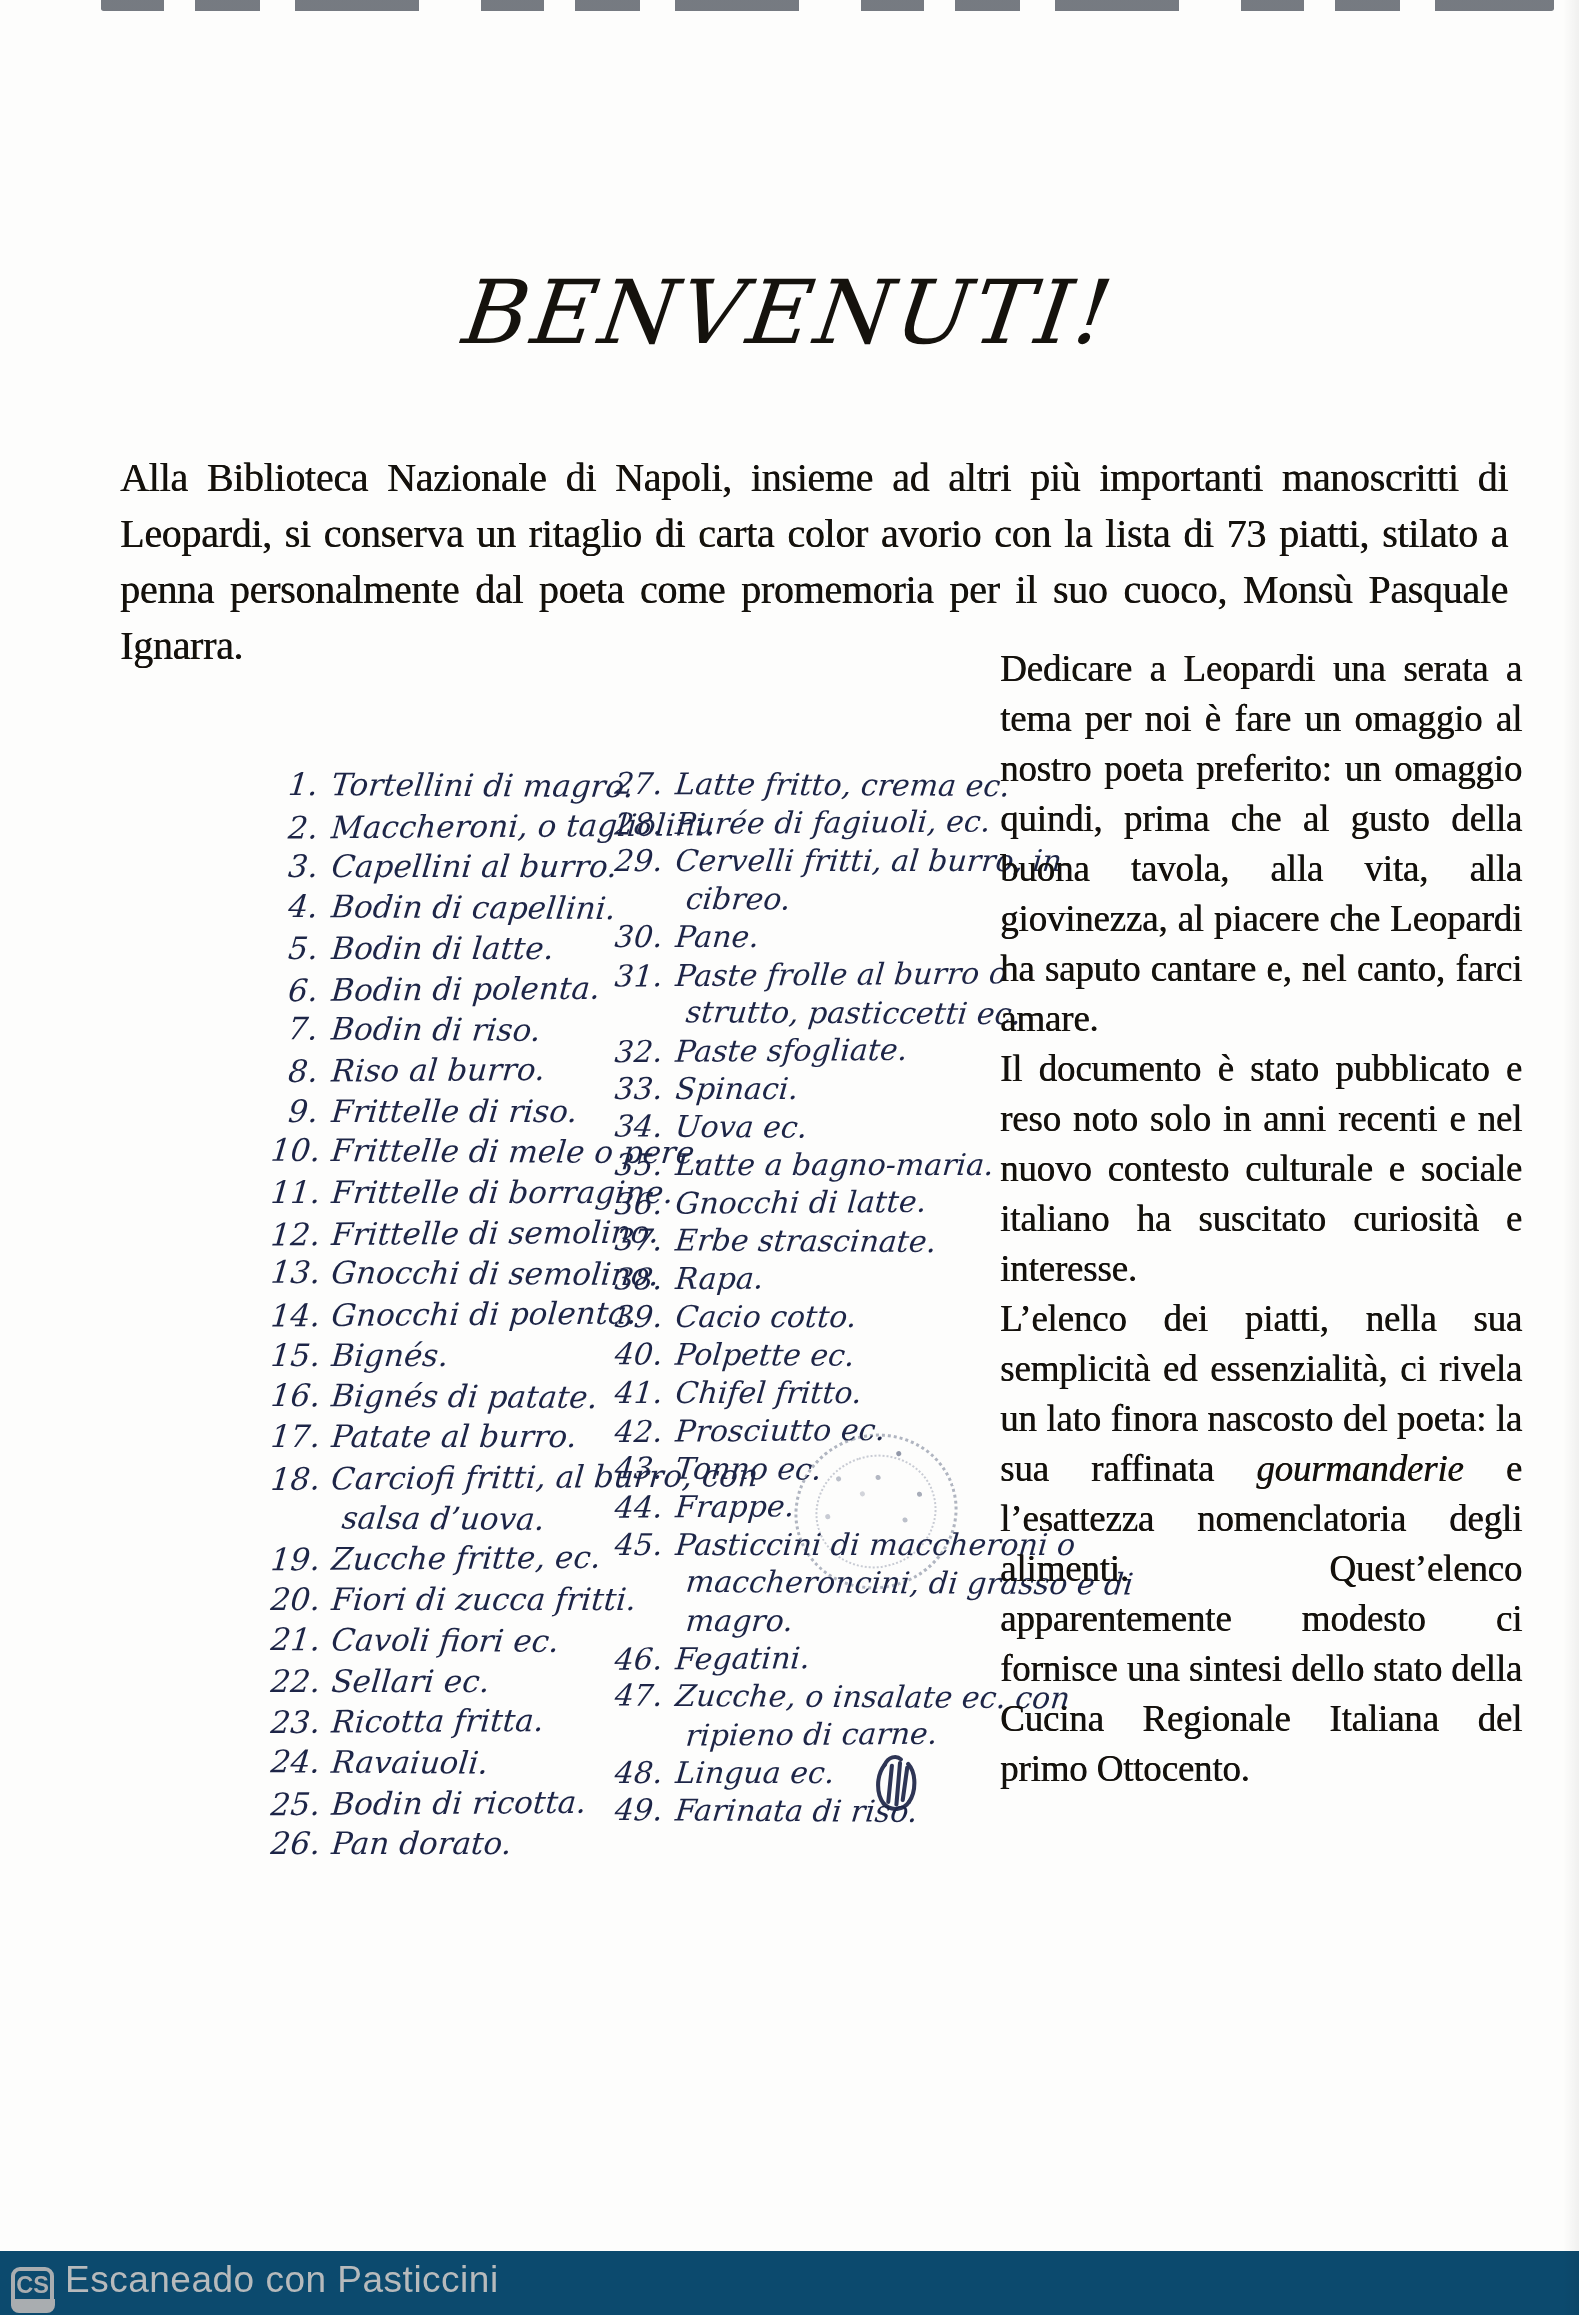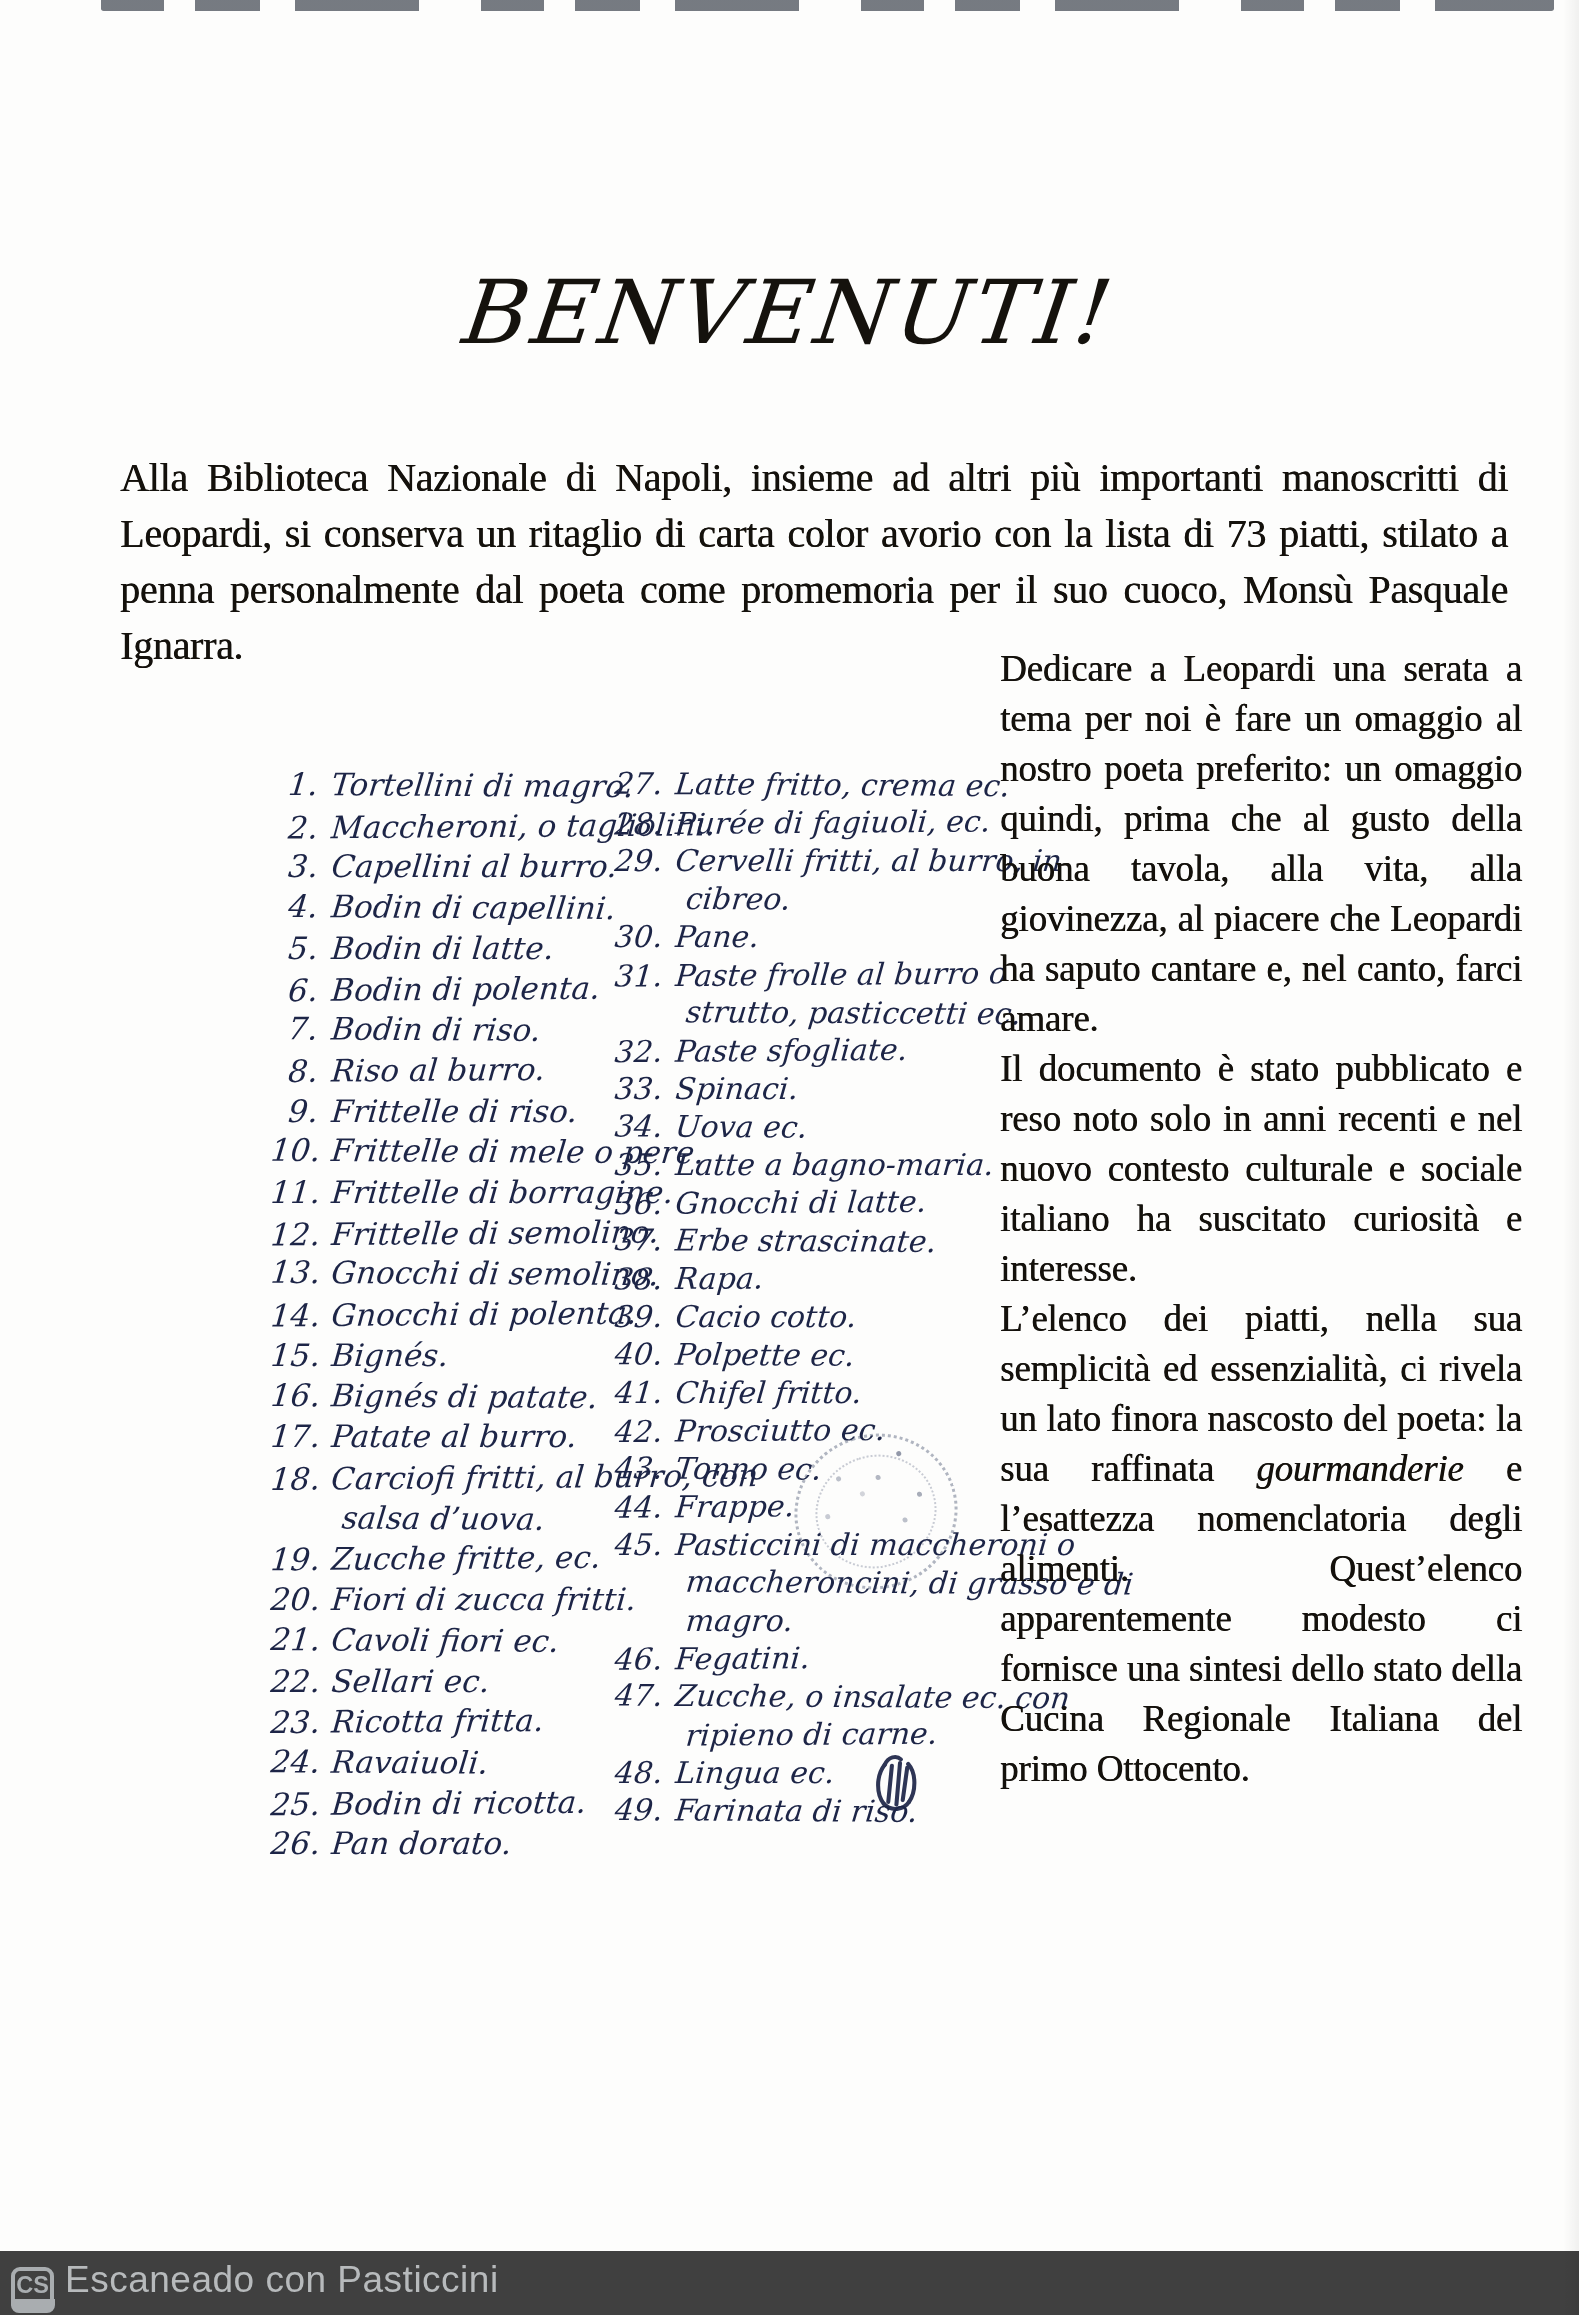--- a/index.html
+++ b/index.html
@@ -68,21 +68,21 @@
   }
   .stamp::after{
     content:"";position:absolute;width:5.4px;height:5.4px;border-radius:50%;
     background:rgba(40,52,86,.5);left:116px;top:23.5px;
     box-shadow:-27px 16.3px 0 rgba(40,52,86,.35),-65px 5.4px 0 rgba(40,52,86,.3),
       7.2px 45px 0 rgba(40,52,86,.4),-14.5px 65px 0 rgba(40,52,86,.3),
       -87px 38px 0 rgba(40,52,86,.25),-47px 27px 0 rgba(40,52,86,.2);
   }
   .monogram{position:absolute;left:872px;top:1751px;width:47px;height:62px;opacity:.92;}
   
-  .footer{position:absolute;left:0;right:0;top:2251px;height:65px;background:#404040;}
+  .footer{position:absolute;left:0;right:0;top:2251px;height:65px;background:#0c4a6e;}
   .cs-icon{
     position:absolute;left:11px;top:16.3px;width:43px;height:45px;
     border:4.5px solid #a9adb0;border-radius:9px;box-sizing:border-box;
     color:#a9adb0;font-family:"Liberation Sans",sans-serif;font-weight:bold;
   }
   .cs-icon .cs-letters{
     position:absolute;top:0.9px;left:0;right:0;text-align:center;
     font-size:23.5px;letter-spacing:0;
   }
   .cs-tab{

